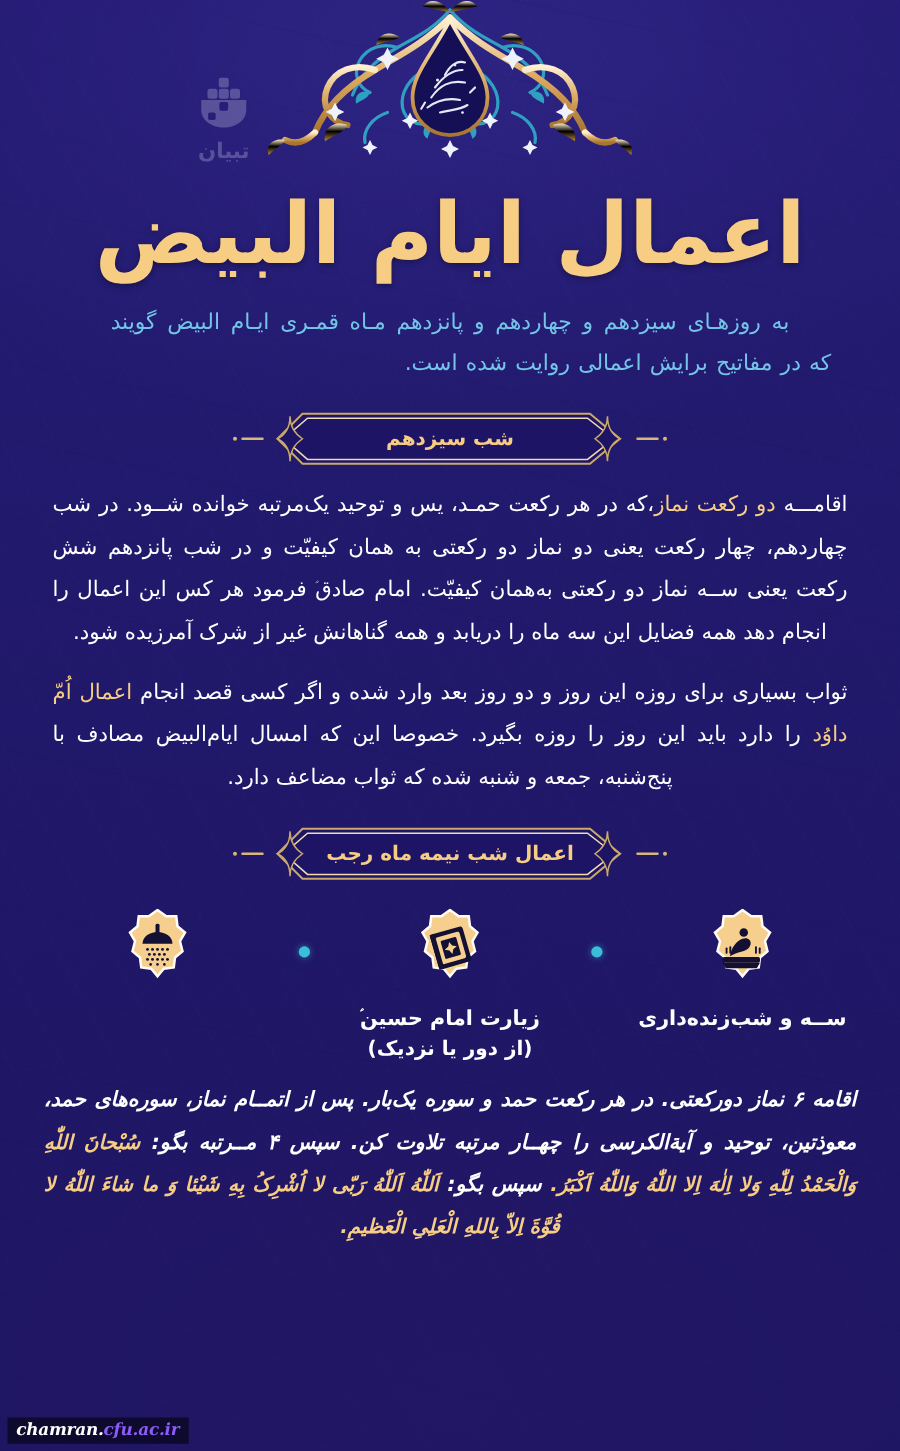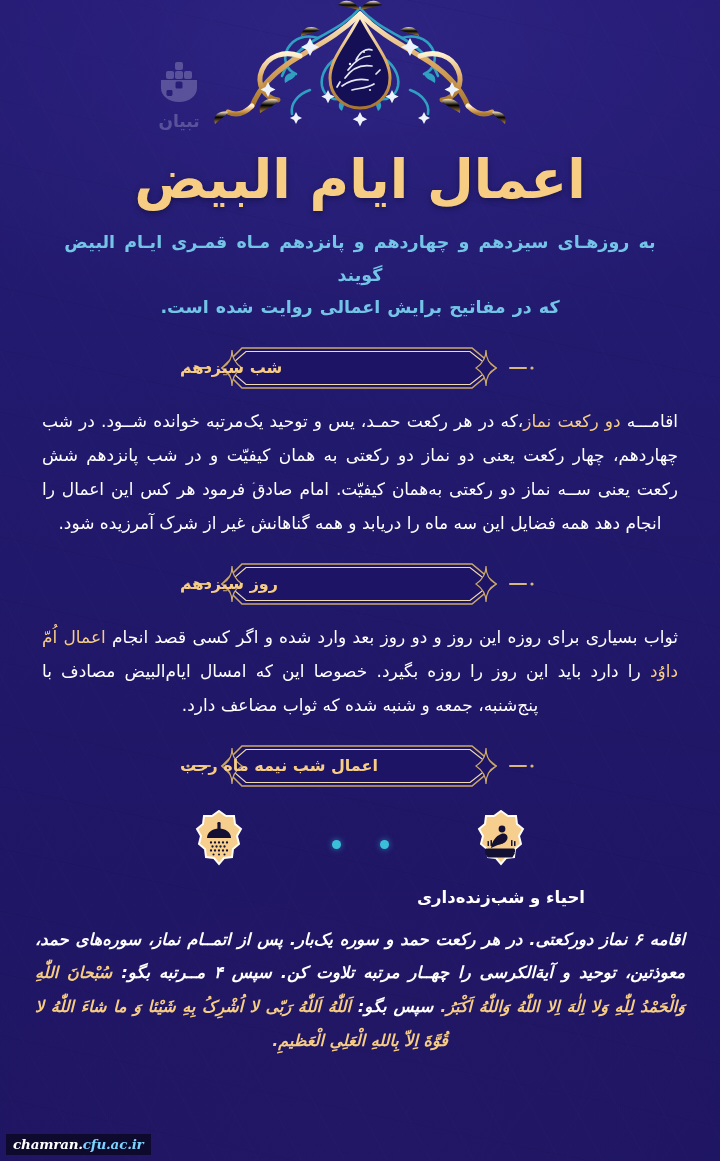--- a/index.html
+++ b/index.html
@@ -72,51 +72,51 @@
     margin-top: 3px;
     font-size: 17px;
     font-weight: bold;
     color: #c9c6e2;
     letter-spacing: .5px;
   }
 
   
   .main-title {
     text-align: center;
-    font-size: 54px;
+    font-size: 68px;
     font-weight: bold;
     color: #f7cd84;
     line-height: 1.12;
     letter-spacing: -.5px;
     margin-top: 2px;
     text-shadow: 0 2px 6px rgba(0,0,0,.35);
   }
 
   .subtitle {
     text-align: center;
     color: #74c4e8;
     font-size: 17.5px;
-    font-weight: bold;
+    font-weight: normal;
     line-height: 1.85;
     margin: 16px auto 0;
     width: 610px;
     letter-spacing: .1px;
     word-spacing: 3px;
   }
-  .subtitle div + div { word-spacing: 1px; }
+  .subtitle div + div { word-spacing: 1px; text-align: right; }
 
   
   .ribbon {
     position: relative;
     width: 360px;
     height: 44px;
     margin: 22px auto 0;
     display: flex;
     align-items: center;
-    justify-content: flex-end;
+    justify-content: center;
   }
   .ribbon-svg { position: absolute; inset: 0; }
   .ribbon-label {
     position: relative;
     z-index: 2;
     font-size: 16px;
     font-weight: bold;
     color: #f7cd84;
     letter-spacing: .2px;
     white-space: nowrap;
@@ -199,21 +199,21 @@
     background: #0d0a2e;
     padding: 2px 7px 3px;
     font-family: "DejaVu Serif", "Liberation Serif", serif;
     font-size: 13.5px;
     font-weight: bold;
     font-style: italic;
     direction: ltr;
     letter-spacing: -.2px;
   }
   .wm-a { color: #ffffff; }
-  .wm-b { color: #7dd3fc; }
+  .wm-b { color: #8b5cf6; }
 </style>
 </head>
 <body>
 
 <div id="poster">
   <div id="texture"></div>
 
   <div class="brand">
     <span class="brand-mark">
       <svg width="48" height="42" viewBox="0 0 48 42" fill="none" aria-hidden="true">
@@ -343,37 +343,20 @@
             <circle cx="352" cy="22" r="1.6"></circle>
         </g>
       </svg>
       <span class="ribbon-label">شب سیزدهم</span>
     </div>
 
     <p class="para">
       <span>اقامـــه </span><span class="hl">دو رکعت نماز</span><span>،که در هر رکعت حمـد، یس و توحید یک‌مرتبه خوانده شــود. در شب چهاردهم، چهار رکعت یعنی دو نماز دو رکعتی به همان کیفیّت و در شب پانزدهم شش رکعت یعنی ســه نماز دو رکعتی به‌همان کیفیّت. امام صادق</span><span class="honorific">ؑ</span><span> فرمود هر کس این اعمال را انجام دهد همه فضایل این سه ماه را دریابد و همه گناهانش غیر از شرک آمرزیده شود.</span>
     </p>
 
-    <div class="ribbon">
-      <svg class="ribbon-svg" width="360" height="44" viewBox="0 0 360 44" aria-hidden="true">
-        <path d="M62 2 L292 2 L316 22 L292 42 L62 42 L42 22 Z" fill="#1d1466" stroke="#caa96a" stroke-width="1.6"></path>
-        <path d="M66 5.5 L290 5.5 L311 22 L290 38.5 L66 38.5 L47 22 Z" fill="none" stroke="#f0dcb0" stroke-width="1.2"></path>
-        <path d="M42 22 C50 18 52 10 52 4 C52 12 56 18 62 22 C56 26 52 32 52 40 C52 34 50 26 42 22 Z" fill="#1d1466" stroke="#caa96a" stroke-width="1.2"></path>
-        <path d="M316 22 C308 18 306 10 306 4 C306 12 302 18 296 22 C302 26 306 32 306 40 C306 34 308 26 316 22 Z" fill="#1d1466" stroke="#caa96a" stroke-width="1.2"></path>
-        <g stroke="#d8b87a" stroke-width="2" stroke-linecap="round">
-          <path d="M14 22 H30"></path>
-            <path d="M330 22 H346"></path>
-        </g>
-        <g fill="#d8b87a">
-          <circle cx="8" cy="22" r="1.6"></circle>
-            <circle cx="352" cy="22" r="1.6"></circle>
-        </g>
-      </svg>
-      <span class="ribbon-label">روز سیزدهم</span>
-    </div>
 
     <p class="para">
       <span>ثواب بسیاری برای روزه این روز و دو روز بعد وارد شده و اگر کسی قصد انجام </span><span class="hl">اعمال اُمّ داوُد</span><span> را دارد باید این روز را روزه بگیرد. خصوصا این که امسال ایام‌البیض مصادف با پنج‌شنبه، جمعه و شنبه شده که ثواب مضاعف دارد.</span>
     </p>
 
     <div class="ribbon">
       <svg class="ribbon-svg" width="360" height="44" viewBox="0 0 360 44" aria-hidden="true">
         <path d="M62 2 L292 2 L316 22 L292 42 L62 42 L42 22 Z" fill="#1d1466" stroke="#caa96a" stroke-width="1.6"></path>
         <path d="M66 5.5 L290 5.5 L311 22 L290 38.5 L66 38.5 L47 22 Z" fill="none" stroke="#f0dcb0" stroke-width="1.2"></path>
         <path d="M42 22 C50 18 52 10 52 4 C52 12 56 18 62 22 C56 26 52 32 52 40 C52 34 50 26 42 22 Z" fill="#1d1466" stroke="#caa96a" stroke-width="1.2"></path>
@@ -404,28 +387,46 @@
             </g>
             <g fill="#141034">
               <rect x="16.5" y="31" width="1.5" height="5" rx=".6"></rect>
               <rect x="19.5" y="30" width="1.5" height="6" rx=".6"></rect>
               <rect x="40" y="30" width="1.5" height="6" rx=".6"></rect>
               <rect x="43" y="31" width="1.5" height="5" rx=".6"></rect>
             </g>
           </svg>
         </span>
         <div class="action-label">
-          <span>احیاء و شب‌زنده‌داری</span>
+          <span>ســه و شب‌زنده‌داری</span>
         </div>
       </div>
 
       <div class="dot-sep">
           <span class="dot"></span>
         </div>
 
+      <div class="action">
+        <span class="badge">
+          <svg width="60" height="62" viewBox="0 0 60 62" aria-hidden="true">
+            <path d="M30 1 l7 5 h8 l1 8 6 5 -4 7 2 8 -6 5 -1 8 -8 1 -5 6 -5 -6 -8 -1 -1 -8 -6 -5 2 -8 -4 -7 6 -5 1 -8 h8 z" fill="#f6cf8e" stroke="#fffdf6" stroke-width="2"></path>
+            <g transform="rotate(-16 30 31)">
+              <rect x="17" y="17" width="27" height="29" rx="2.4" fill="#141034"></rect>
+              <rect x="20.5" y="20.5" width="20" height="22" rx="1.6" fill="#f6cf8e"></rect>
+              <rect x="24" y="24" width="13" height="15" rx="1" fill="#141034"></rect>
+              <path d="M30.5 26.5 l1.6 3.4 3.4 1.6 -3.4 1.6 -1.6 3.4 -1.6 -3.4 -3.4 -1.6 3.4 -1.6z" fill="#f6cf8e"></path>
+              <path d="M17 17 h4 v29 h-4 z" fill="#141034"></path>
+            </g>
+          </svg>
+        </span>
+        <div class="action-label">
+          <span>زیارت امام حسین</span><span class="honorific">ؑ</span>
+          <span class="sub">(از دور یا نزدیک)</span>
+        </div>
+      </div>
 
       <div class="dot-sep">
           <span class="dot"></span>
         </div>
 
       <div class="action">
         <span class="badge">
           <svg width="60" height="62" viewBox="0 0 60 62" aria-hidden="true">
             <path d="M30 1 l7 5 h8 l1 8 6 5 -4 7 2 8 -6 5 -1 8 -8 1 -5 6 -5 -6 -8 -1 -1 -8 -6 -5 2 -8 -4 -7 6 -5 1 -8 h8 z" fill="#f6cf8e" stroke="#fffdf6" stroke-width="2"></path>
             <g fill="#141034">

